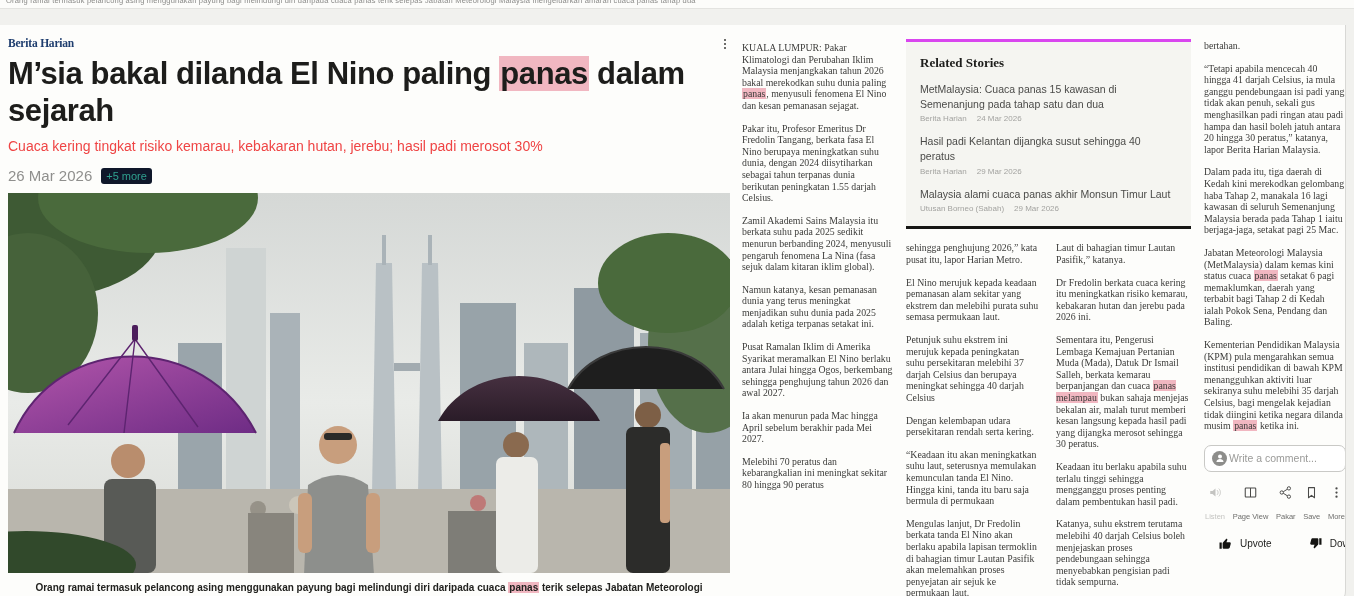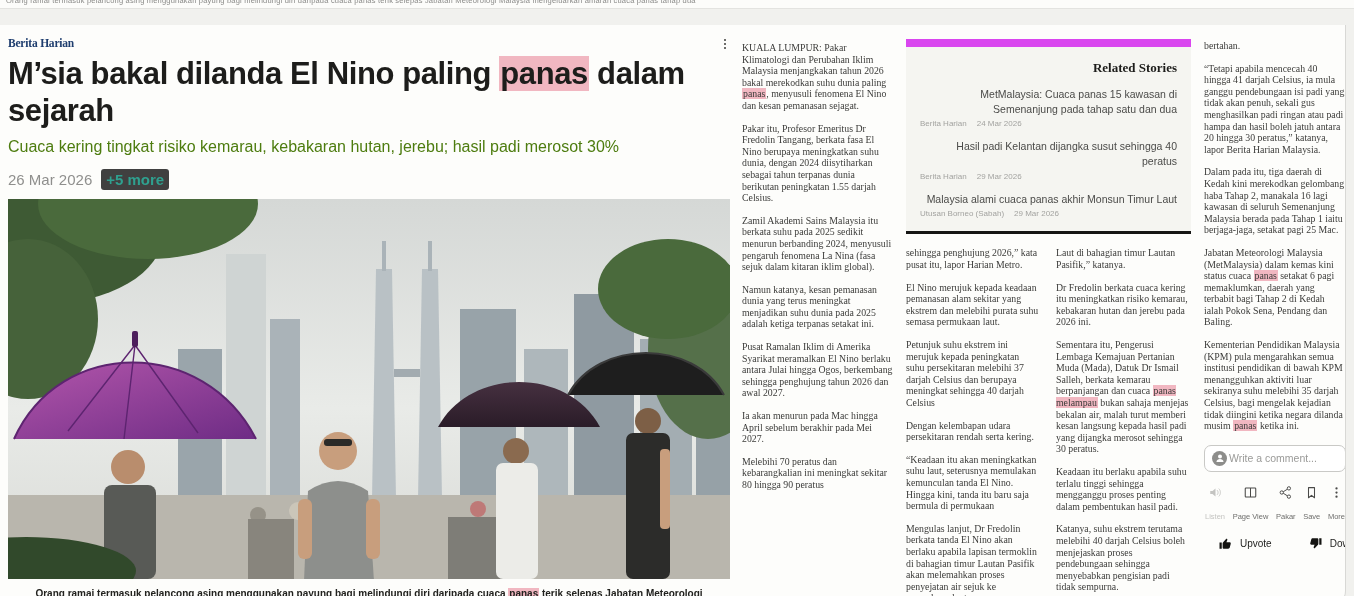--- a/index.html
+++ b/index.html
@@ -33,46 +33,46 @@
     font-family:"Liberation Serif", serif; font-weight:bold;
     font-size:11.5px; color:#1e3d6e; letter-spacing:-0.2px;
   }
   .kebab { display:flex; flex-direction:column; gap:2px; padding:2px 4px; cursor:pointer; }
   .kebab i { width:2px; height:2px; background:#3c3c3a; border-radius:50%; display:block; }
   .headline {
     margin:4px 0 9px; font-size:31px; line-height:1.2; font-weight:700;
     color:#1d1d1b; letter-spacing:-0.4px;
   }
   mark { background:#f1b7c1; color:inherit; padding:0 1px; }
-  .subhead { font-size:16px; color:#4d7c0f; margin-bottom:13px; }
+  .subhead { font-size:14px; color:#ef4444; margin-bottom:13px; }
   .meta-row { display:flex; align-items:center; gap:9px; margin-bottom:9px; }
   .date { font-size:15px; color:#8f8f8d; }
   .badge {
-    background:#404040; color:#2fa08f; font-size:15px; font-weight:700;
+    background:#0f172a; color:#2fa08f; font-size:11px; font-weight:400;
     padding:2px 5px; border-radius:3px; cursor:pointer;
   }
   .photo { width:722px; height:380px; display:block; background:#dfe1de; }
   .caption {
     margin-top:7px; padding:0 6px; text-align:center;
     font-size:10px; font-weight:700; color:#22221f; line-height:1.55;
   }
 
   
   .body-col p, .mid-col p, .right-col-text p {
     font-family:"Liberation Serif", serif;
     font-size:9.8px; line-height:11.6px; color:#3b3b39;
     margin:0 0 11px;
   }
   .col1 { width:152px; flex:none; margin-right:12px; padding-top:5px; }
 
   
   .mid { width:285px; flex:none; margin-right:13px; }
   .related {
-    border-top:8px solid #d946ef; border-bottom:3px solid #161614;
-    background:#f5f5f1; padding:13px 14px 13px; margin:2px 0 13px;text-align:right;
+    border-top:3px solid #d946ef; border-bottom:3px solid #161614;
+    background:#f5f5f1; padding:13px 14px 13px; margin:2px 0 13px;
   }
   .related-title {
     font-family:"Liberation Serif", serif; font-weight:700;
     font-size:13px; color:#1d1d1b; margin-bottom:2px;
   }
   .story { margin-top:11px; cursor:pointer; }
   .story-title { font-size:10.5px; color:#4b4b49; line-height:1.4; }
   .story-meta { display:flex; gap:10px; margin-top:3px; }
   .story-meta span { font-size:8px; color:#a3a3a0; }
   .mid-cols { display:flex; gap:16px; }

